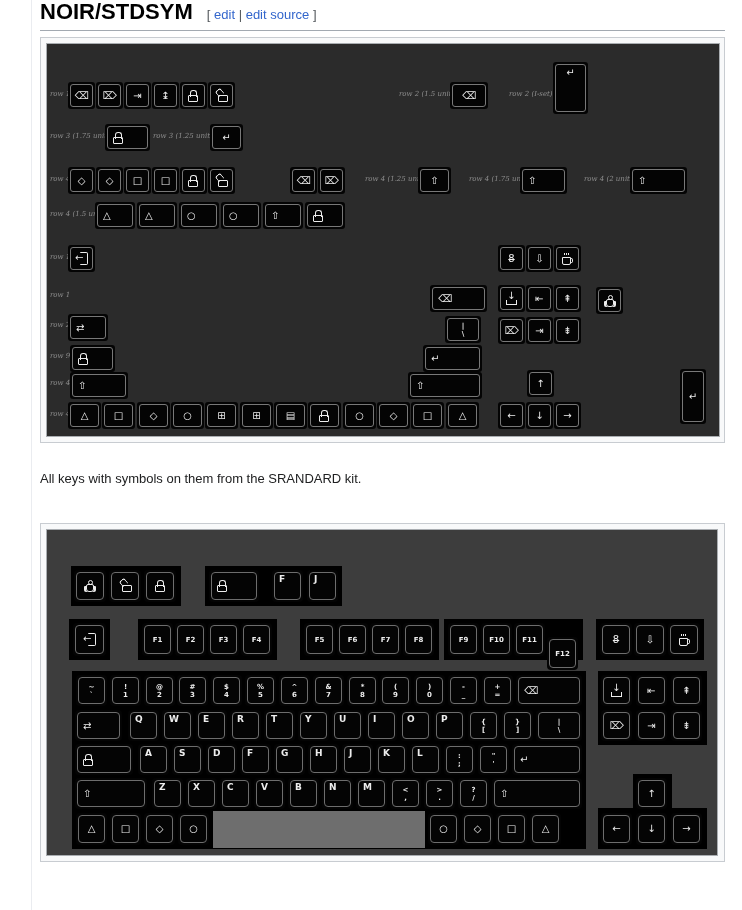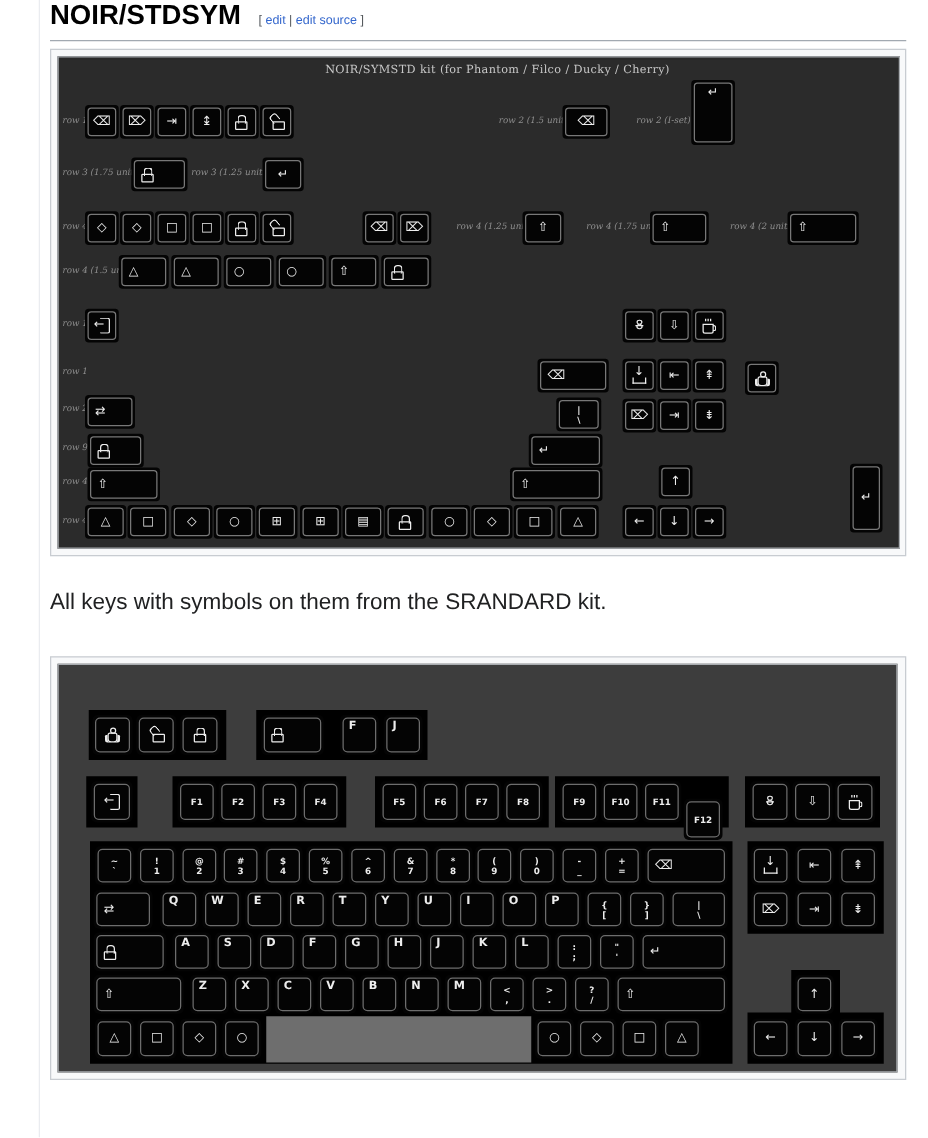--- a/index.html
+++ b/index.html
@@ -1,21 +1,21 @@
 <!DOCTYPE html>
 <html><head>
 <meta charset="utf-8">
 <style>
   html,body{margin:0;padding:0;background:#fff;width:742px;height:910px;overflow:hidden;
     font-family:"Liberation Sans",sans-serif;color:#202122;position:relative}
   body::before{content:"";position:absolute;left:31px;top:0;bottom:0;width:1px;background:#eaecf0}
   .content{position:absolute;left:40px;top:0;width:685px}
   h2.wiki-h{margin:0 0 6px 0;padding:0 0 3px 0;font-size:22px;font-weight:600;
     border-bottom:1px solid #a2a9b1;line-height:24px;color:#000;font-family:"Liberation Sans",sans-serif}
-  .editsec{font-size:10px;font-weight:400;margin-left:14px;white-space:nowrap}
+  .editsec{font-size:13px;font-weight:400;margin-left:14px;white-space:nowrap}
   .editsec .br{color:#54595d}
   .editsec a{color:#3366cc;text-decoration:none;cursor:pointer}
   .thumb{border:1px solid #c8ccd1;background:#f8f9fa;padding:5px;margin:6px 0 0 0}
   .kb-img{position:relative;border:1px solid #a9adb1;overflow:hidden}
   .kb-title{position:absolute;top:5px;left:30px;right:0;text-align:center;
     font:9px "DejaVu Serif",serif;color:#c8c8c8;letter-spacing:.3px}
   .kb-label{position:absolute;font:italic 7px "DejaVu Serif",serif;color:#8f8f8f;white-space:nowrap}
   .kb-rect{position:absolute}
   .key{position:absolute;background:#040404;border-radius:3px;display:flex;align-items:center;
     justify-content:center;color:#ededed;font-family:"DejaVu Sans",sans-serif;box-sizing:border-box}
@@ -57,35 +57,34 @@
     border:1px solid #ededed;border-left:none;border-radius:1px 2px 2px 1px}
   .ic-exit::after{content:"←";position:absolute;left:0;top:0;font-size:10px;line-height:12px;color:#ededed}
   .ic-ins{width:11px;height:13px}
   .ic-ins::before{content:"↓";position:absolute;left:1px;top:-2px;font-size:10px;color:#ededed}
   .ic-ins::after{content:"";position:absolute;left:0;bottom:0;width:9px;height:4px;
     border:1px solid #ededed;border-top:none}
   .thumbcaption{font-size:13px;line-height:16px;color:#202122;padding:5px 2px 3px 2px;position:relative}
   .magnify{position:absolute;right:3px;top:6px;width:12px;height:12px;cursor:pointer}
   .magnify::before{content:"";position:absolute;right:0;top:0;width:7px;height:7px;border:1px solid #72777d;background:#f8f9fa}
   .magnify::after{content:"";position:absolute;left:0;bottom:0;width:7px;height:7px;border:1px solid #72777d;background:#fff}
-  p.wiki-p{font-size:18px;line-height:20px;margin:26px 0 34px 0}
+  p.wiki-p{font-size:13px;line-height:20px;margin:26px 0 34px 0}
   .sec2{margin-top:0}
 </style>
 </head>
 <body>
 
 <div class="content">
 
   <h2 class="wiki-h">
     <span>NOIR/STDSYM</span><span class="editsec"><span class="br">[</span> <a>edit</a> <span class="br">|</span> <a>edit source</a> <span class="br">]</span></span>
   </h2>
 
   <div class="thumb">
     <div class="kb-img" id="kb1" style="width: 672px; height: 392px; background: rgb(43, 43, 43);">
-      <div class="kb-title">NOIR/SYMSTD kit (for Phantom / Filco / Ducky / Cherry)</div>
     <div class="kb-label" style="left: 3px; top: 46px;">row 1</div>
         <div class="kb-label" style="left: 352px; top: 46px;">row 2 (1.5 units)</div>
         <div class="kb-label" style="left: 462px; top: 46px;">row 2 (I-set)</div>
         <div class="kb-label" style="left: 3px; top: 88px;">row 3 (1.75 units)</div>
         <div class="kb-label" style="left: 106px; top: 88px;">row 3 (1.25 units)</div>
         <div class="kb-label" style="left: 3px; top: 131px;">row 4</div>
         <div class="kb-label" style="left: 318px; top: 131px;">row 4 (1.25 units)</div>
         <div class="kb-label" style="left: 422px; top: 131px;">row 4 (1.75 units)</div>
         <div class="kb-label" style="left: 537px; top: 131px;">row 4 (2 units)</div>
         <div class="kb-label" style="left: 3px; top: 166px;">row 4 (1.5 units)</div>

